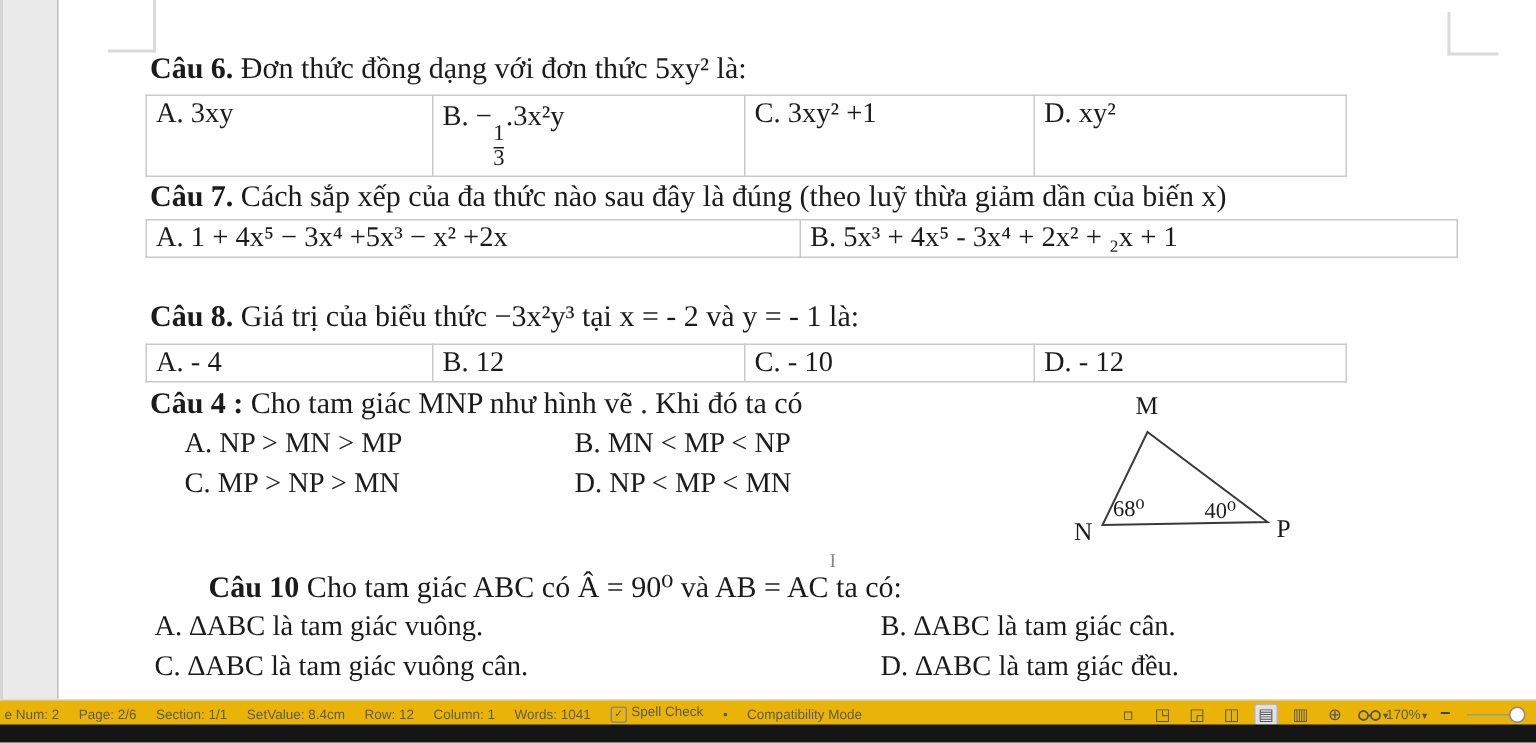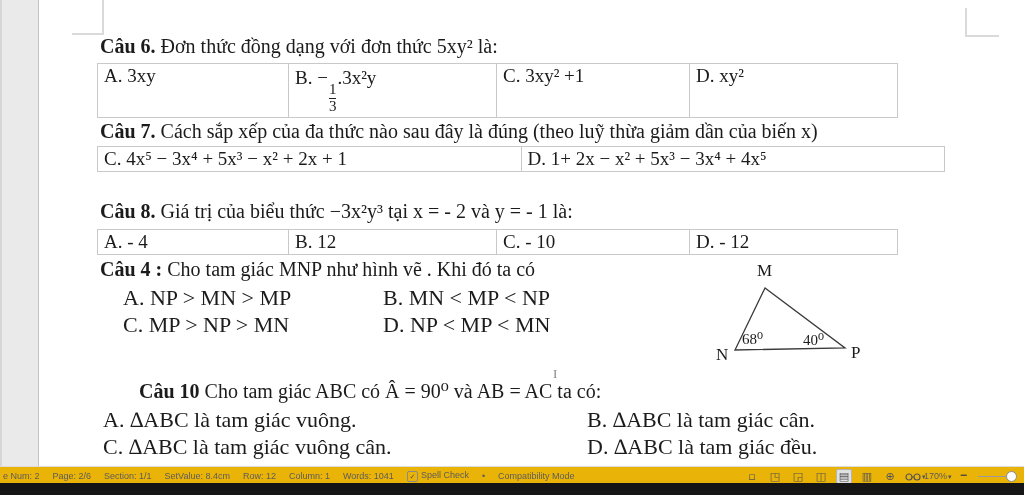--- a/index.html
+++ b/index.html
@@ -8,21 +8,21 @@
   .abs{position:absolute;}
   
   .gutter{left:0;top:0;width:36px;height:466px;background:#eaeaea;border-right:1px solid #c2c2c2;border-left:2px solid #d6d6d6;}
   
   .corner{border-color:#dadada;}
   .corner.tl{left:72px;top:0;width:30px;height:33px;border-right:2px solid #dadada;border-bottom:2px solid #dadada;}
   .corner.tr{left:965px;top:8px;width:32px;height:27px;border-left:2px solid #dadada;border-bottom:2px solid #dadada;}
   
   .qtitle{font-size:20px;white-space:nowrap;}
   .qtitle .b{font-weight:bold;}
-  .opt{font-size:22px;white-space:nowrap;}
+  .opt{font-size:19px;white-space:nowrap;}
   table.opts{border-collapse:collapse;table-layout:fixed;}
   table.opts td{border:1px solid #c9c9c9;font-size:19px;padding:1px 6px;vertical-align:top;white-space:nowrap;background:#fff;}
   .frac{display:inline-flex;flex-direction:column;text-align:center;font-size:15px;line-height:1.05;vertical-align:-10px;padding:0 1px;}
   .frac .den{border-top:1.5px solid #222;}
   
   .fig{left:700px;top:263px;width:175px;height:105px;}
   .fig .lbl{position:absolute;font-size:17px;}
   .fig .ang{position:absolute;font-size:15px;}
   
   .ibeam{left:553px;top:366px;font-size:13px;color:#888;}
@@ -67,23 +67,23 @@
     <td style="width:180px;">C. 3xy² +1</td>
     <td style="width:195px;">D. xy²</td>
   </tr>
 </tbody>
   </table>
 
 <div class="abs qtitle" style="left:100px;top:120px;"><span class="b">Câu 7.</span><span> Cách sắp xếp của đa thức nào sau đây là đúng (theo luỹ thừa giảm dần của biến x)</span></div>
 
 <table class="opts abs" style="left:97px;top:146px;width:848px;">
   <tbody>
-  <tr>
-    <td>C. 4x⁵ − 3x⁴ + 5x³ − x² + 2x + 1</td>
-    <td>D. 1+ 2x − x² + 5x³ − 3x⁴ + 4x⁵</td>
+      <tr>
+    <td style="width:423px;">A. 1 + 4x⁵ − 3x⁴ +5x³ − x² +2x</td>
+    <td style="width:425px;">B. 5x³ + 4x⁵ - 3x⁴ + 2x² + ₂x + 1</td>
   </tr>
 </tbody>
   </table>
 
 <div class="abs qtitle" style="left:100px;top:200px;"><span class="b">Câu 8.</span><span> Giá trị của biểu thức −3x²y³ tại x = - 2 và y = - 1 là:</span></div>
 
 <table class="opts abs" style="left:97px;top:229px;width:748px;">
   <tbody>
       <tr>
     <td style="width:178px;margin-left:20px;">A. - 4</td>

